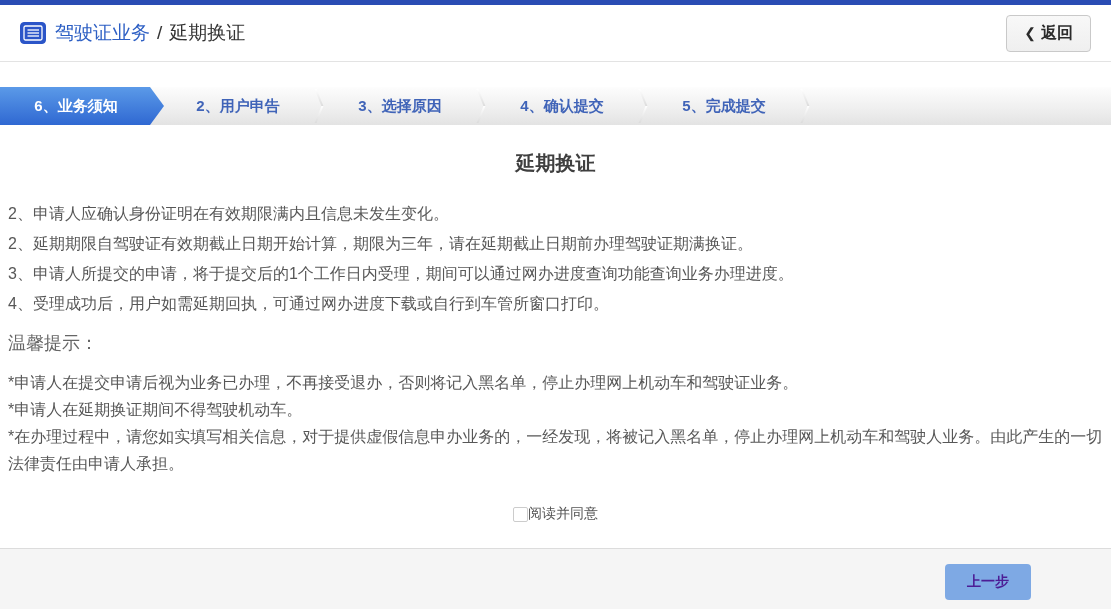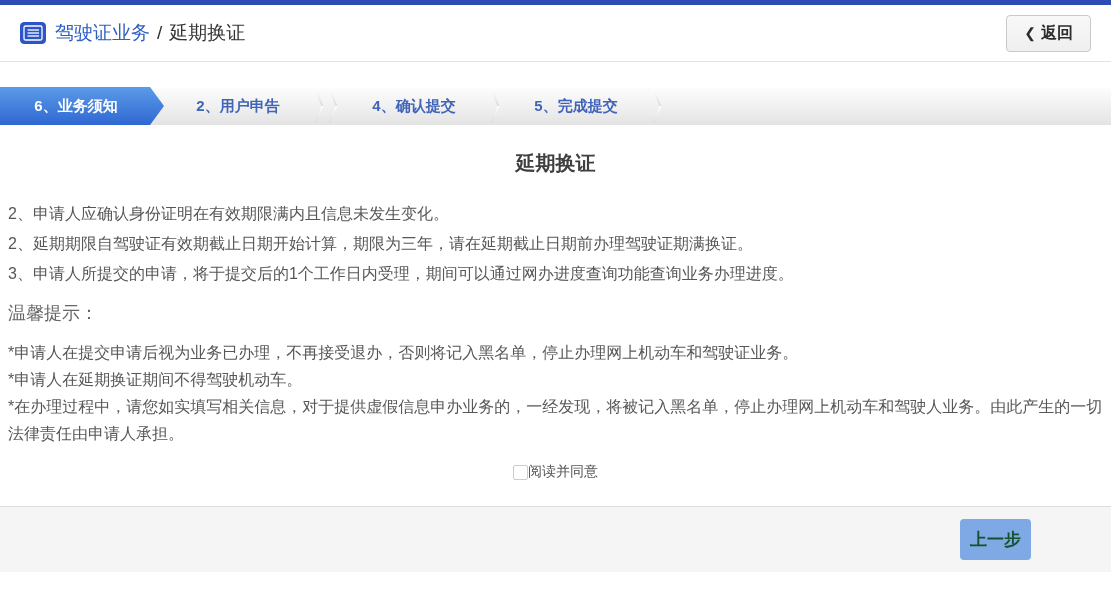--- a/index.html
+++ b/index.html
@@ -56,37 +56,37 @@
     color: #3f3f3f; line-height: 28px;
   }
   .notices { margin-top: 22px; }
   .notice-line { font-size: 16px; color: #575757; line-height: 30px; }
   .tips-title { margin-top: 10px; font-size: 18px; color: #666; line-height: 28px; }
   .tips { margin-top: 12px; }
   .tip-line { font-size: 16px; color: #575757; line-height: 27px; }
 
   
   .agree-row {
-    margin-top: 16px; display: flex; justify-content: center; align-items: center; 
+    margin-top: 28px; display: flex; justify-content: center; align-items: center; 
   }
   .checkbox {
     width: 15px; height: 15px; border: 1px solid #ccc; border-radius: 2px;
     background: #fff; cursor: pointer; flex: 0 0 auto;
   }
   .agree-label { font-size: 14px; color: #555; cursor: pointer; }
 
   
   .footer {
     margin-top: 25px; height: 66px; background: #f5f5f5; border-top: 1px solid #dcdcdc;
     display: flex; align-items: center; justify-content: flex-end;
     padding-right: 80px; gap: 13px;
   }
   .nav-btn {
-    background: #7ea9e4; color: #14532d; border: none; border-radius: 4px;
-    font-size: 17px; font-weight: bold; padding: 9px 10px; cursor: pointer;
+    background: #7ea9e4; color: #4c1d95; border: none; border-radius: 4px;
+    font-size: 14px; font-weight: bold; padding: 9px 22px; cursor: pointer;
     font-family: "Liberation Sans", "DejaVu Sans", sans-serif;
   }
 </style>
 </head>
 <body>
 
 <div class="top-bar"></div>
 
 <div class="header">
   <svg class="list-icon" viewBox="0 0 26 22" aria-hidden="true">
@@ -102,34 +102,36 @@
   <button class="back-btn">
     <span class="back-chevron">❮</span>
     <span>返回</span>
   </button>
 </div>
 
 <div class="steps">
   <div class="step active">6、业务须知</div>
   <div class="step inactive">2、用户申告</div>
   <div class="sep"></div>
+  <div class="step inactive">3、选择原因</div>
   <div class="sep"></div>
   <div class="step inactive">4、确认提交</div>
   <div class="sep"></div>
   <div class="step inactive">5、完成提交</div>
   <div class="sep"></div>
 </div>
 
 <div class="content">
   <div class="page-title">延期换证</div>
 
   <div class="notices">
     <p class="notice-line">2、申请人应确认身份证明在有效期限满内且信息未发生变化。</p>
     <p class="notice-line">2、延期期限自驾驶证有效期截止日期开始计算，期限为三年，请在延期截止日期前办理驾驶证期满换证。</p>
     <p class="notice-line">3、申请人所提交的申请，将于提交后的1个工作日内受理，期间可以通过网办进度查询功能查询业务办理进度。</p>
+    <p class="notice-line">4、受理成功后，用户如需延期回执，可通过网办进度下载或自行到车管所窗口打印。</p>
   </div>
 
   <div class="tips-title">温馨提示：</div>
   <div class="tips">
     <p class="tip-line">*申请人在提交申请后视为业务已办理，不再接受退办，否则将记入黑名单，停止办理网上机动车和驾驶证业务。</p>
     <p class="tip-line">*申请人在延期换证期间不得驾驶机动车。</p>
     <p class="tip-line">*在办理过程中，请您如实填写相关信息，对于提供虚假信息申办业务的，一经发现，将被记入黑名单，停止办理网上机动车和驾驶人业务。由此产生的一切法律责任由申请人承担。</p>
   </div>
 
   <div class="agree-row">

